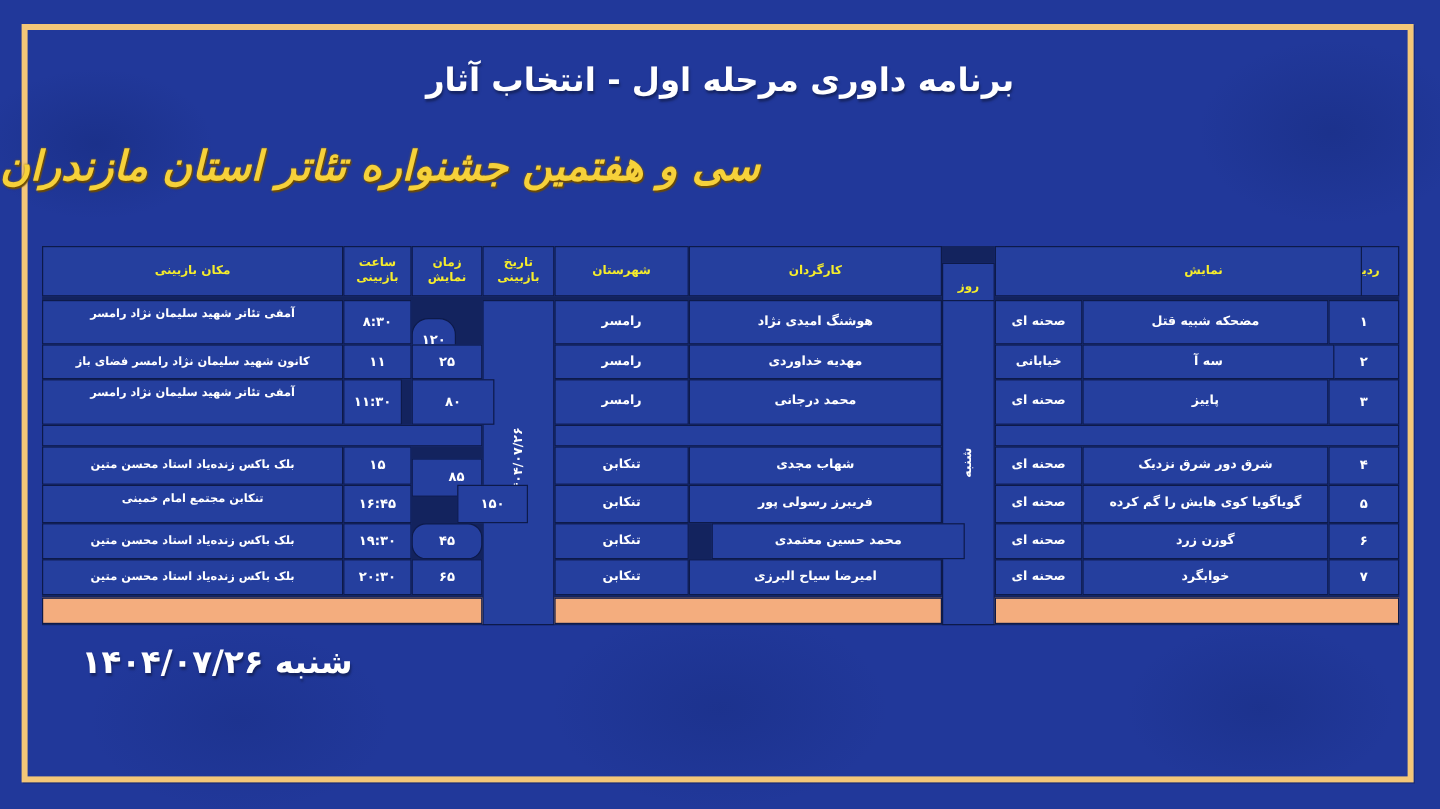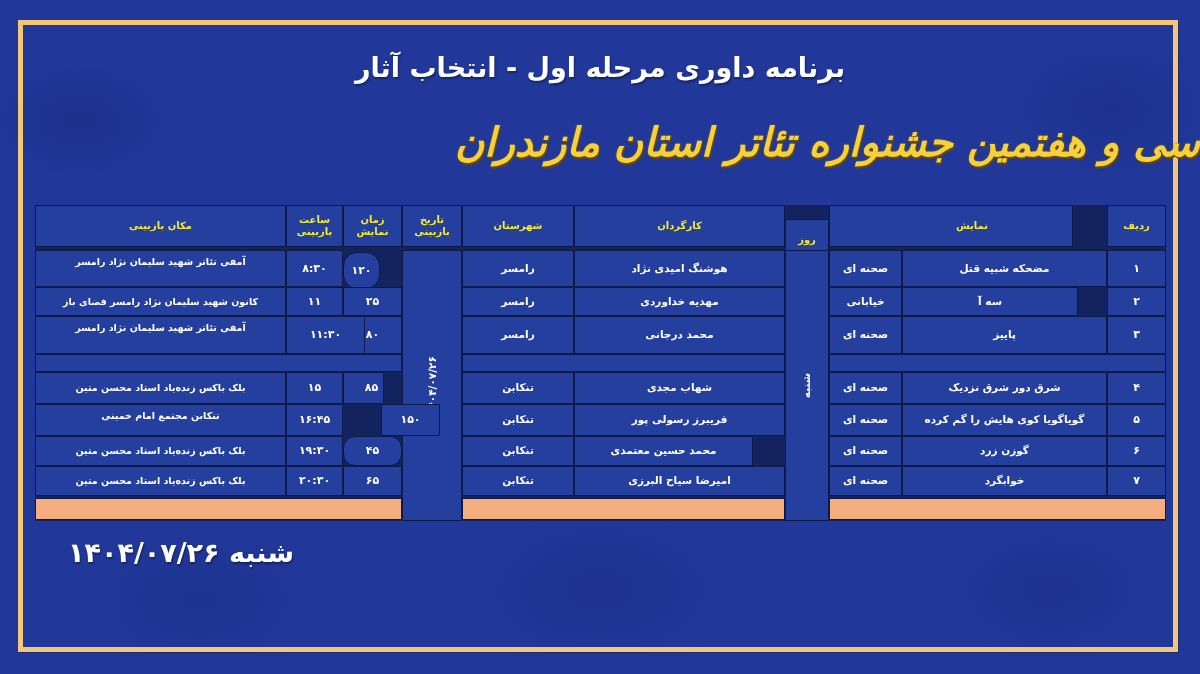--- a/index.html
+++ b/index.html
@@ -35,26 +35,26 @@
     font-family: "DejaVu Sans", sans-serif;
     font-weight: bold;
     font-size: 27px;
     letter-spacing: -0.5px;
     color: #ffffff;
     text-shadow: 1px 2px 2px rgba(0,0,0,0.35);
   }
   .subtitle {
     position: absolute;
     left: 0; right: 0; top: 118px;
-    text-align: right;
+    text-align: left;
     direction: rtl;
     font-family: "DejaVu Serif", serif;
     font-style: italic;
     font-weight: bold;
-    font-size: 40px;
+    font-size: 34px;
     color: #f6d13a;
     text-shadow: 1px 2px 1px #6b4a05, 0 0 2px #8a6a10;
   }
 
   
   .schedule {
     position: absolute;
     left: 35px; top: 205px;
     width: 1131px; height: 316px;
     background: #13235e;
@@ -100,21 +100,21 @@
 
 <div class="bg-pattern"></div>
 <div class="frame"></div>
 
 <div class="title">برنامه داوری مرحله اول - انتخاب آثار</div>
 <div class="subtitle">سی و هفتمین جشنواره تئاتر استان مازندران</div>
 
 <div class="schedule">
 
   <div class="cell head" style="left:1072px;top:0;width:59px;height:42px;">ردیف</div>
-  <div class="cell head" style="left:794px;top:0;width:244px;height:42px;padding-left:46px;">نمایش</div>
+  <div class="cell head" style="left:794px;top:0;width:306px;height:42px;padding-left:46px;">نمایش</div>
   <div class="cell head" style="left:750px;top:14px;width:44px;height:42px;">روز</div>
   <div class="cell head" style="left:539px;top:0;width:211px;height:42px;">کارگردان</div>
   <div class="cell head" style="left:427px;top:0;width:112px;height:42px;">شهرستان</div>
   <div class="cell head" style="left:367px;top:0;width:60px;height:42px;padding:0 12px;">تاریخ بازبینی</div>
   <div class="cell head" style="left:308px;top:0;width:59px;height:42px;padding:0 10px;">زمان نمایش</div>
   <div class="cell head" style="left:251px;top:0;width:57px;height:42px;padding:0 10px;">ساعت بازبینی</div>
   <div class="cell head" style="left:0;top:0;width:251px;height:42px;">مکان بازبینی</div>
 
   <div class="cell vertical" style="left:750px;top:45px;width:44px;height:271px;">
     <span>شنبه</span>
@@ -122,68 +122,68 @@
 
   <div class="cell vertical" style="left:367px;top:45px;width:60px;height:271px;">
     <span>۱۴۰۴/۰۷/۲۶</span>
   </div>
 
   <div class="cell num" style="left:1072px;top:45px;width:59px;height:37px;">۱</div>
   <div class="cell" style="left:867px;top:45px;width:205px;height:37px;">مضحکه شبیه قتل</div>
   <div class="cell" style="left:794px;top:45px;width:73px;height:37px;">صحنه ای</div>
   <div class="cell" style="left:539px;top:45px;width:211px;height:37px;">هوشنگ امیدی نژاد</div>
   <div class="cell" style="left:427px;top:45px;width:112px;height:37px;">رامسر</div>
-  <div class="cell num" style="left:308px;top:47px;width:37px;height:37px;border-radius:14px;">۱۲۰</div>
+  <div class="cell num" style="left:308px;top:60px;width:37px;height:37px;border-radius:14px;">۱۲۰</div>
   <div class="cell num" style="left:251px;top:45px;width:57px;height:37px;">۸:۳۰</div>
   <div class="cell top" style="left:0;top:45px;width:251px;height:37px;font-size:9.5px;">آمفی تئاتر شهید سلیمان نژاد رامسر</div>
 
   <div class="cell num" style="left:1072px;top:82px;width:59px;height:29px;">۲</div>
-  <div class="cell" style="left:867px;top:82px;width:176px;height:29px;">سه آ</div>
+  <div class="cell" style="left:867px;top:82px;width:210px;height:29px;">سه آ</div>
   <div class="cell" style="left:794px;top:82px;width:73px;height:29px;">خیابانی</div>
   <div class="cell" style="left:539px;top:82px;width:211px;height:29px;">مهدیه خداوردی</div>
   <div class="cell" style="left:427px;top:82px;width:112px;height:29px;">رامسر</div>
   <div class="cell num" style="left:308px;top:82px;width:59px;height:29px;">۲۵</div>
   <div class="cell num" style="left:251px;top:82px;width:57px;height:29px;text-align:right;">۱۱</div>
   <div class="cell" style="left:0;top:82px;width:251px;height:29px;font-size:9.5px;">کانون شهید سلیمان نژاد رامسر فضای باز</div>
 
   <div class="cell num" style="left:1072px;top:111px;width:59px;height:38px;">۳</div>
   <div class="cell" style="left:867px;top:111px;width:205px;height:38px;">پاییز</div>
   <div class="cell" style="left:794px;top:111px;width:73px;height:38px;">صحنه ای</div>
   <div class="cell" style="left:539px;top:111px;width:211px;height:38px;">محمد درجانی</div>
   <div class="cell" style="left:427px;top:111px;width:112px;height:38px;">رامسر</div>
-  <div class="cell num" style="left:308px;top:111px;width:59px;height:38px;">۸۰</div>
-  <div class="cell num" style="left:251px;top:111px;width:79px;height:38px;">۱۱:۳۰</div>
+  <div class="cell num" style="left:308px;top:111px;width:69px;height:38px;">۸۰</div>
+  <div class="cell num" style="left:251px;top:111px;width:49px;height:38px;">۱۱:۳۰</div>
   <div class="cell top" style="left:0;top:111px;width:251px;height:38px;font-size:9.5px;">آمفی تئاتر شهید سلیمان نژاد رامسر</div>
 
   <div class="cell gap" style="left:794px;top:149px;width:337px;height:18px;"></div>
   <div class="cell gap" style="left:427px;top:149px;width:323px;height:18px;"></div>
   <div class="cell gap" style="left:0;top:149px;width:367px;height:18px;"></div>
 
   <div class="cell num" style="left:1072px;top:167px;width:59px;height:32px;">۴</div>
   <div class="cell" style="left:867px;top:167px;width:205px;height:32px;">شرق دور شرق نزدیک</div>
   <div class="cell" style="left:794px;top:167px;width:73px;height:32px;">صحنه ای</div>
   <div class="cell" style="left:539px;top:167px;width:211px;height:32px;">شهاب مجدی</div>
   <div class="cell" style="left:427px;top:167px;width:112px;height:32px;">تنکابن</div>
-  <div class="cell num" style="left:308px;top:167px;width:41px;height:32px;padding-left:20px;">۸۵</div>
+  <div class="cell num" style="left:308px;top:177px;width:59px;height:32px;padding-left:20px;">۸۵</div>
   <div class="cell num" style="left:251px;top:167px;width:57px;height:32px;">۱۵</div>
   <div class="cell" style="left:0;top:167px;width:251px;height:32px;font-size:9.5px;">بلک باکس زنده‌یاد استاد محسن متین</div>
 
   <div class="cell num" style="left:1072px;top:199px;width:59px;height:32px;">۵</div>
   <div class="cell" style="left:867px;top:199px;width:205px;height:32px;">گویاگویا کوی هایش را گم کرده</div>
   <div class="cell" style="left:794px;top:199px;width:73px;height:32px;">صحنه ای</div>
   <div class="cell" style="left:539px;top:199px;width:211px;height:32px;">فریبرز رسولی پور</div>
   <div class="cell" style="left:427px;top:199px;width:112px;height:32px;">تنکابن</div>
   <div class="cell num" style="left:308px;top:199px;width:59px;height:32px;margin-left:38px;">۱۵۰</div>
   <div class="cell num" style="left:251px;top:199px;width:57px;height:32px;">۱۶:۴۵</div>
   <div class="cell top" style="left:0;top:199px;width:251px;height:32px;font-size:9.5px;">تنکابن مجتمع امام خمینی</div>
 
   <div class="cell num" style="left:1072px;top:231px;width:59px;height:30px;">۶</div>
   <div class="cell" style="left:867px;top:231px;width:205px;height:30px;">گوزن زرد</div>
   <div class="cell" style="left:794px;top:231px;width:73px;height:30px;">صحنه ای</div>
-  <div class="cell" style="left:539px;top:231px;width:179px;height:30px;">محمد حسین معتمدی</div>
+  <div class="cell" style="left:558px;top:231px;width:211px;height:30px;">محمد حسین معتمدی</div>
   <div class="cell" style="left:427px;top:231px;width:112px;height:30px;">تنکابن</div>
   <div class="cell num" style="left:308px;top:231px;width:59px;height:30px;border-radius:12px;">۴۵</div>
   <div class="cell num" style="left:251px;top:231px;width:57px;height:30px;">۱۹:۳۰</div>
   <div class="cell" style="left:0;top:231px;width:251px;height:30px;font-size:9.5px;">بلک باکس زنده‌یاد استاد محسن متین</div>
 
   <div class="cell num" style="left:1072px;top:261px;width:59px;height:30px;">۷</div>
   <div class="cell" style="left:867px;top:261px;width:205px;height:30px;">خوابگرد</div>
   <div class="cell" style="left:794px;top:261px;width:73px;height:30px;">صحنه ای</div>
   <div class="cell" style="left:539px;top:261px;width:211px;height:30px;">امیرضا سیاح البرزی</div>
   <div class="cell" style="left:427px;top:261px;width:112px;height:30px;">تنکابن</div>

